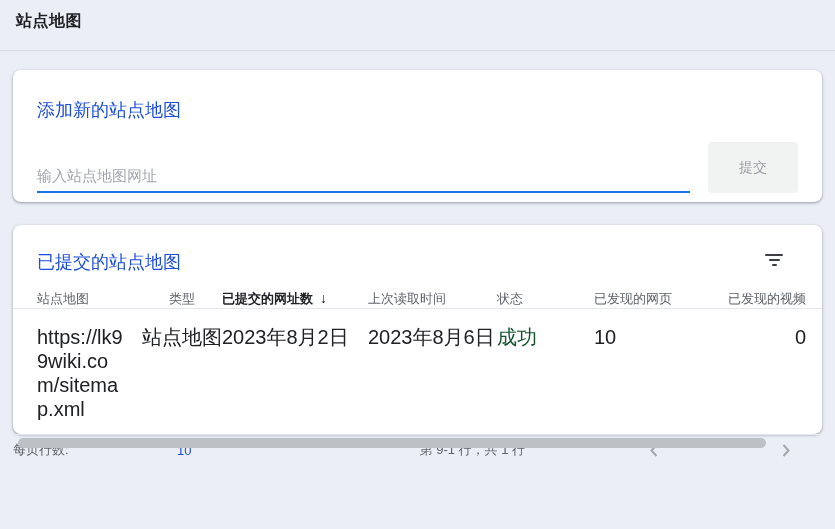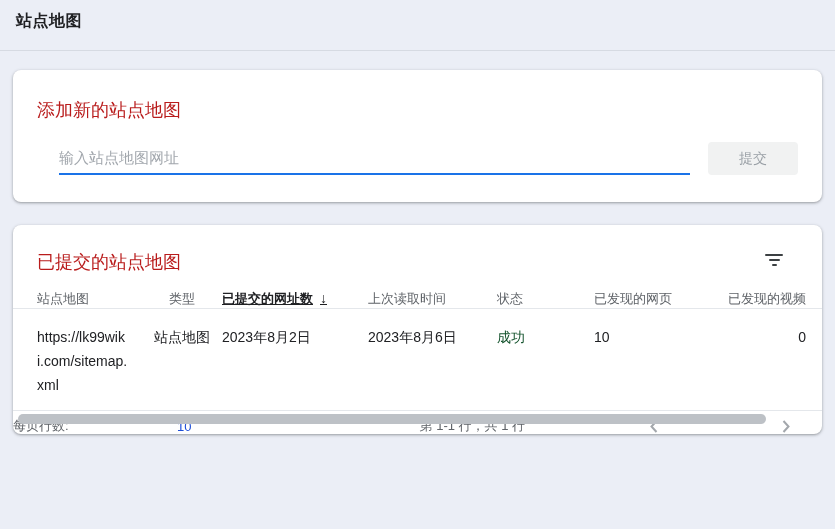--- a/index.html
+++ b/index.html
@@ -26,46 +26,45 @@
   .card {
     background: #fff;
     margin: 0 13px;
     border-radius: 8px;
     box-shadow: 0 1px 2px rgba(60,64,67,.30), 0 1px 3px 1px rgba(60,64,67,.15);
   }
   .card-add { margin-top: 19px; height: 132px; padding: 0 24px; }
   .card-title {
     font-size: 18px;
     font-weight: 400;
-    color: #b91c1c;
+    color: #1d4ed8;
     line-height: 26px;
   }
   .card-add .card-title { padding-top: 27px; }
   .add-form {
     display: flex;
     align-items: flex-end;
     margin-top: 19px;
   }
   .sitemap-input {
     flex: 1;
     border: none;
     border-bottom: 2px solid #1a73e8;
     outline: none;
     font-family: inherit;
     font-size: 15px;
     color: #8b5cf6;
     padding: 6px 2px 7px 0;
     background: transparent;
-    margin-left: 22px;
   }
   .sitemap-input::placeholder { color: #a2a7ad; }
   .submit-btn {
     margin-left: 18px;
     width: 90px;
-    height: 33px;
+    height: 51px;
     border: none;
     border-radius: 4px;
     background: #f1f2f2;
     color: #9aa0a6;
     font-family: inherit;
     font-size: 14px;
     cursor: default;
   }
   
   .card-submitted {
@@ -104,29 +103,29 @@
     margin-top: 15px;
     height: 50px;
     align-items: center;
     font-size: 13px;
     color: #5f6368;
   }
   .c1 { width: 105px; padding-right: 13px; }
   .c2 { width: 80px; text-align: center; }
   .c3 { width: 146px; }
   .c4 { width: 129px; }
-  .c5 { width: 97px; }
+  .c5 { width: 97px; font-family: Liberation Serif, serif; }
   .c6 { width: 84px; text-align: left; }
   .c7 { flex: 1; text-align: right; }
-  .th-sorted { color: #202124; font-weight: 700; text-decoration: underline; }
+  .th-sorted { color: #202124; font-weight: 700; }
   .sort-arrow { font-weight: 400; font-size: 14px; margin-left: 7px; color: #202124; }
   .tbl-row {
     padding-top: 16px;
     padding-bottom: 13px;
-    font-size: 14px;
+    font-size: 20px;
     line-height: 24px;
     color: #202124;
     cursor: pointer;
   }
   .url-cell { word-break: break-all; }
   .status-ok { color: #14532d; }
   
   .hscroll-track {
     margin: 3px 2px 0;
     height: 10px;
@@ -216,21 +215,21 @@
   </div>
 
   <div class="hscroll-track">
     <div class="hscroll-thumb"></div>
   </div>
 
   <div class="pagination">
     <span>每页行数:</span>
     <span class="rpp-value">10</span>
     <span class="caret-down"></span>
-    <span class="range-label">第 1-1 行，共 1 行</span>
+    <span class="range-label">第 9-1 行，共 1 行</span>
     <span class="pg-chevron">
       <svg width="8" height="13" viewBox="0 0 8 13">
           <polyline points="6.5,1 1.5,6.5 6.5,12"></polyline>
         </svg>
     </span>
     <span class="pg-chevron">
       <svg width="8" height="13" viewBox="0 0 8 13">
           <polyline points="1.5,1 6.5,6.5 1.5,12"></polyline>
         </svg>
     </span>

